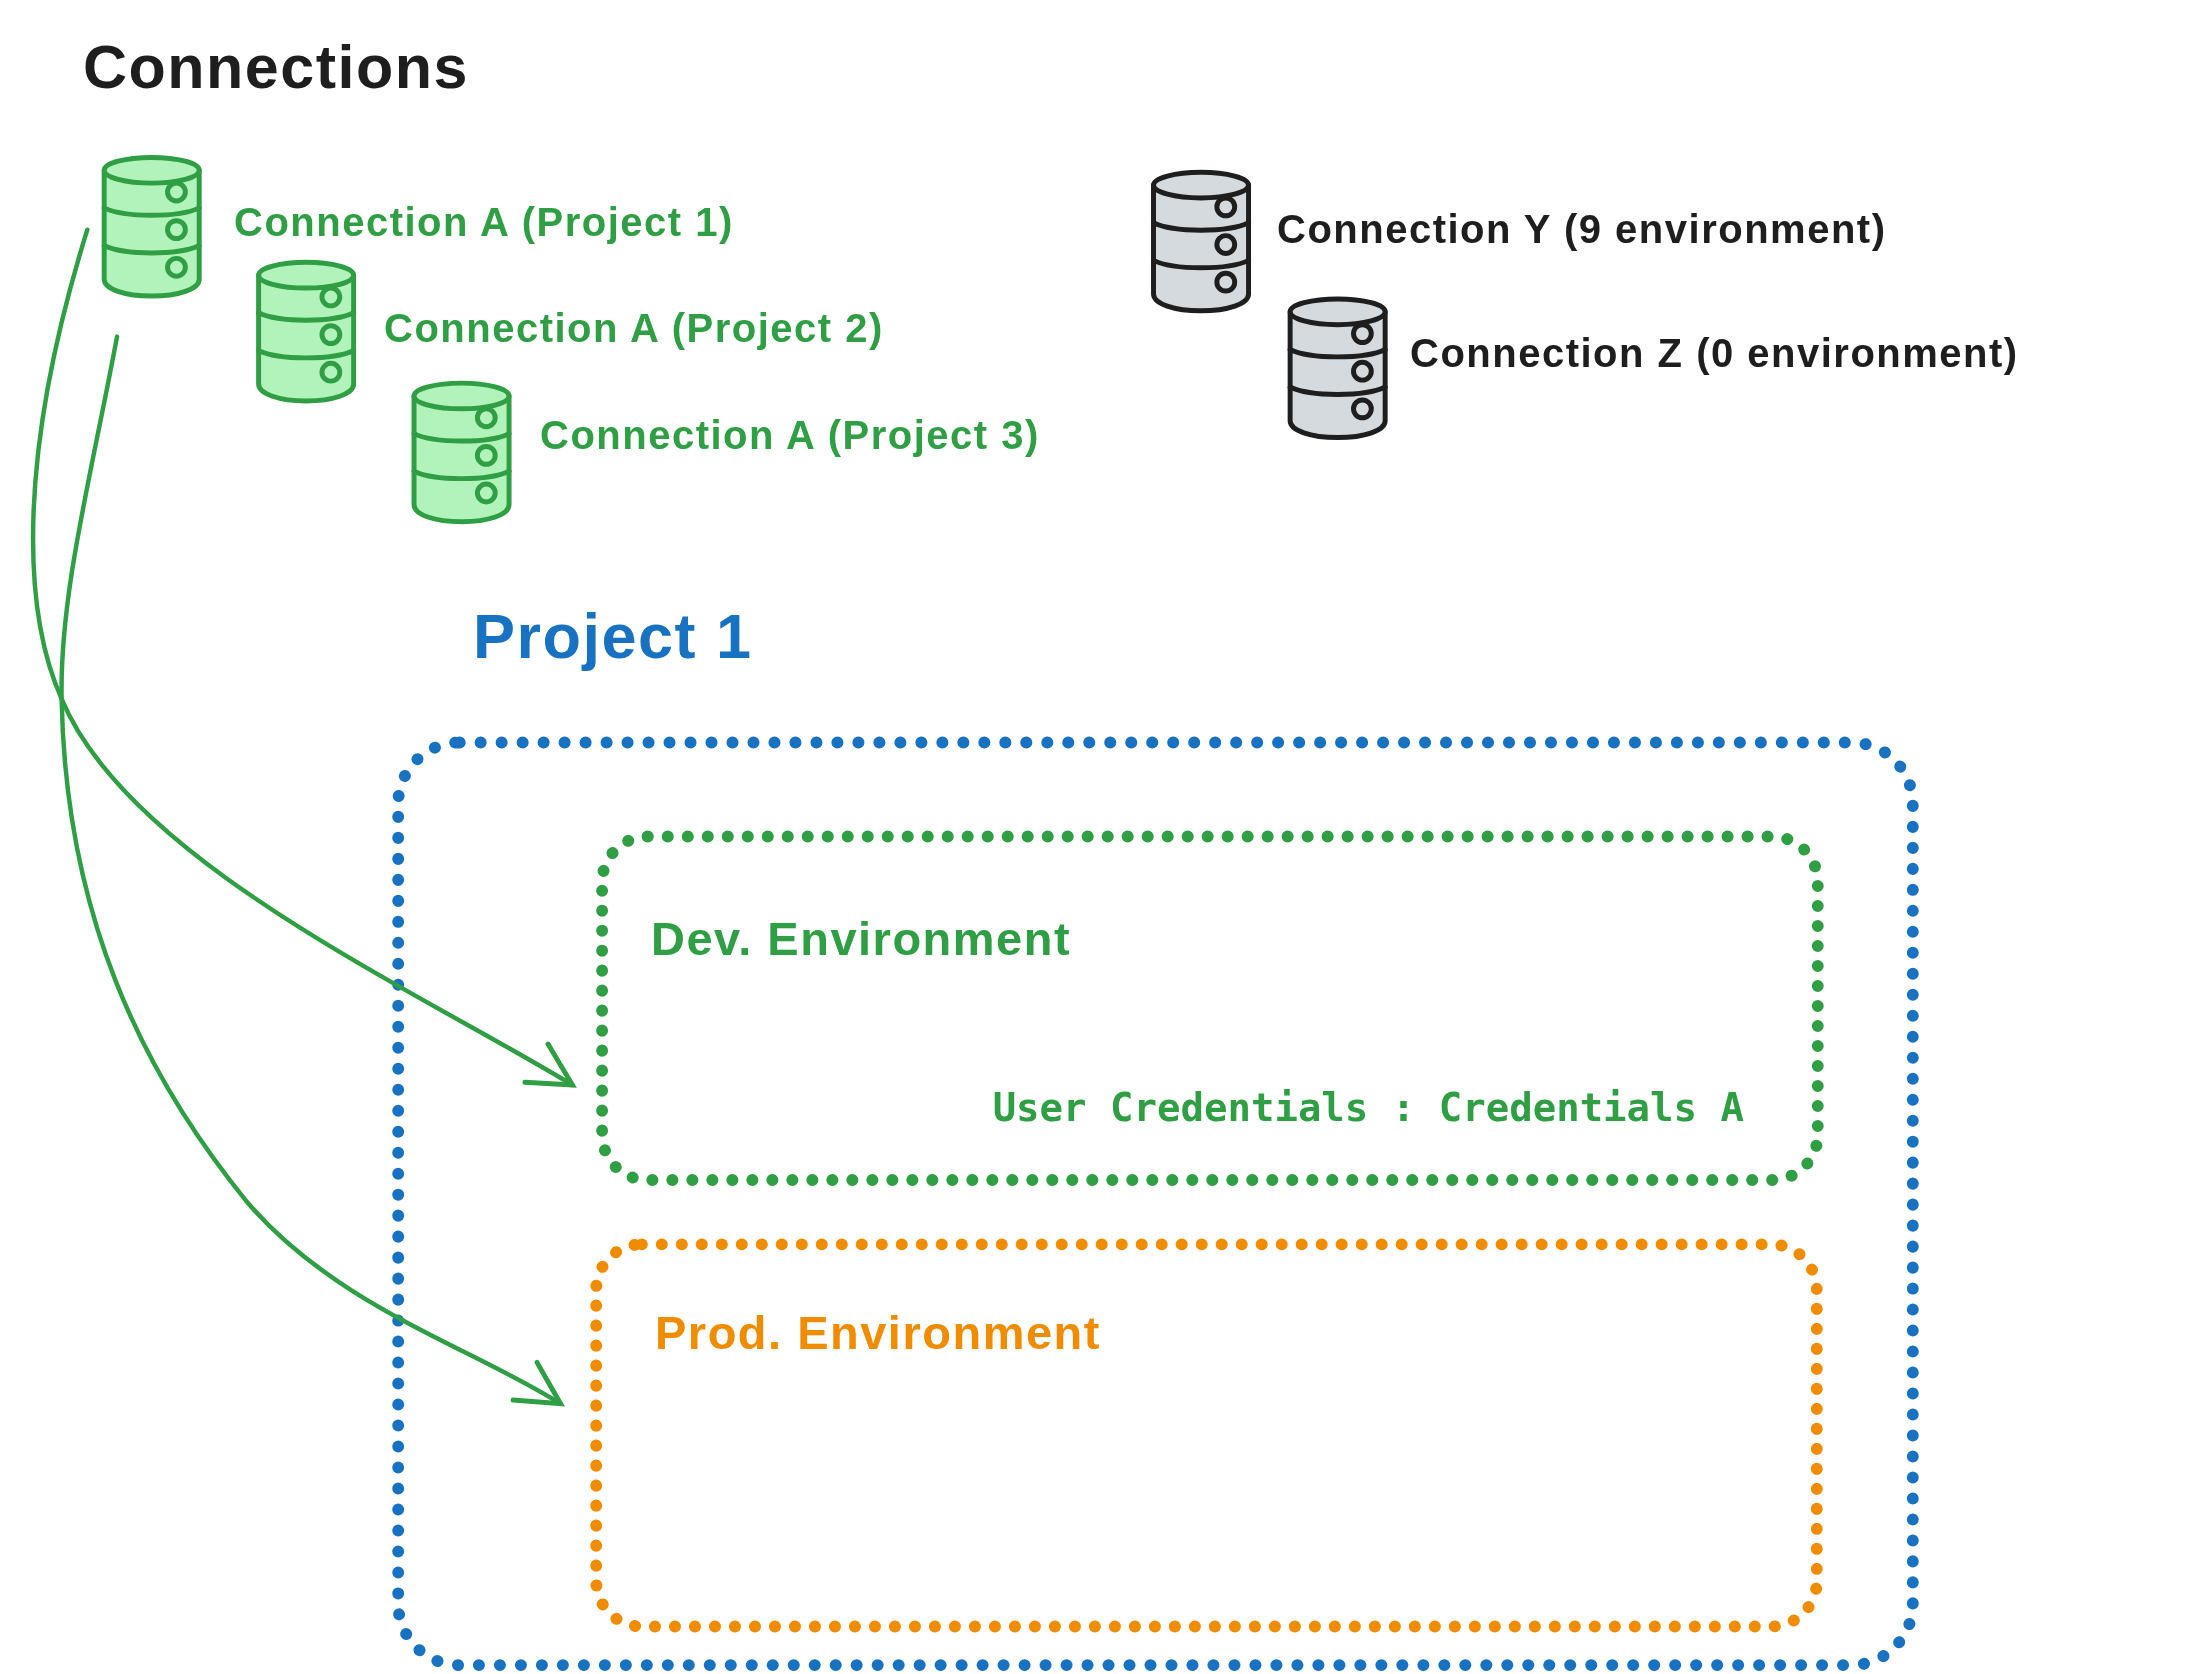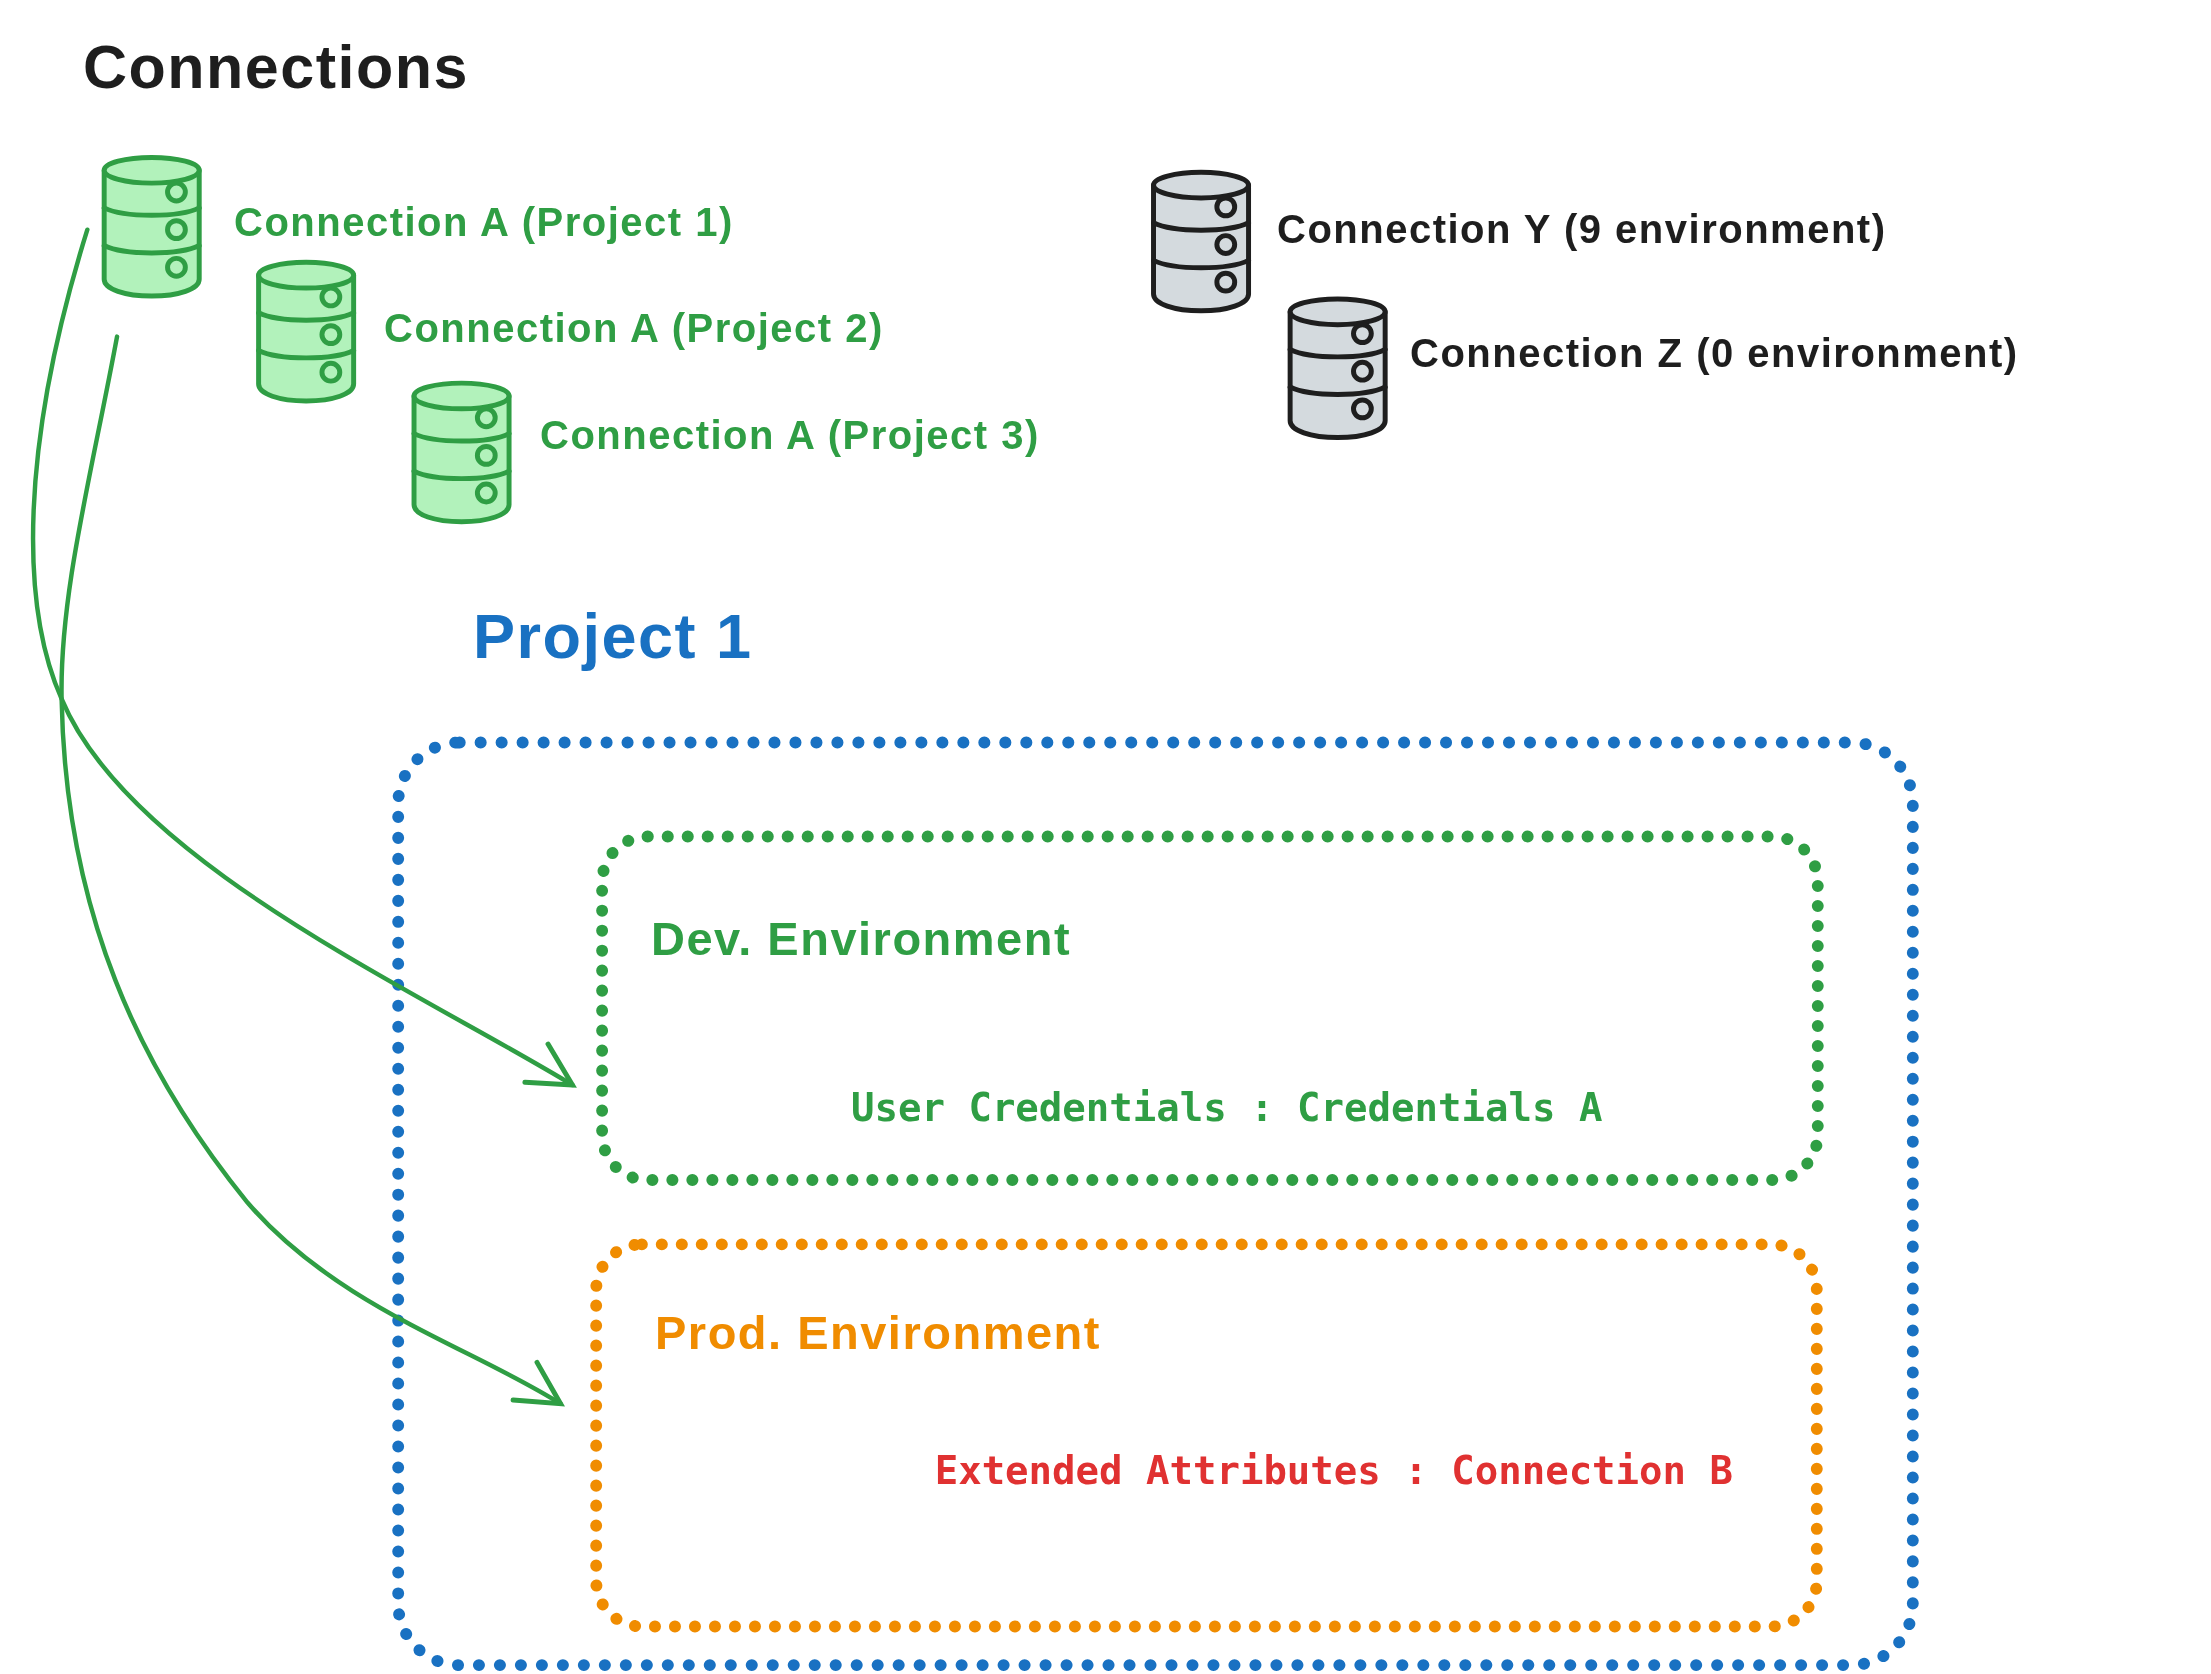--- a/index.html
+++ b/index.html
@@ -24,21 +24,21 @@
   .conn-ink{color:var(--ink);}
   #label-a1{left:234px;top:194px;}
   #label-a2{left:384px;top:300px;}
   #label-a3{left:540px;top:407px;}
   #label-y{left:1277px;top:201px;}
   #label-z{left:1410px;top:325px;}
 
   #dev-title{left:651px;top:911px;font-size:47px;color:var(--green);}
   #prod-title{left:655px;top:1275px;font-size:47px;color:var(--orange);margin-top:30px;}
 
-  #dev-cred{left:851px;top:1085px;width:893px;font-size:39px;color:var(--green);}
+  #dev-cred{left:851px;top:1085px;width:893px;text-align:right;font-size:39px;color:var(--green);}
   #prod-creds{left:840px;top:1445px;width:893px;text-align:right;font-size:39px;line-height:52px;color:var(--red);}
 
   
   .green-db{--db-fill:var(--green_fill);--db-stroke:var(--green);}
   .gray-db{--db-fill:var(--gray_fill);--db-stroke:var(--ink);}
   .db-body,.db-top{fill:var(--db-fill);stroke:var(--db-stroke);stroke-width:5px;stroke-linejoin:round;}
   .db-sep,.db-dot{fill:none;stroke:var(--db-stroke);stroke-width:5px;stroke-linecap:round;}
 
   .box-stroke{fill:none;stroke-linecap:round;}
   .arrow{fill:none;stroke:var(--green);stroke-width:4.5px;stroke-linecap:round;}
@@ -88,15 +88,14 @@
 <div id="label-y" class="abs hand conn-label conn-ink">Connection Y (9 environment)</div>
 <div id="label-z" class="abs hand conn-label conn-ink">Connection Z (0 environment)</div>
 
 <div id="project-title" class="abs hand">Project 1</div>
 
 <div id="dev-title" class="abs hand">Dev. Environment</div>
 <div id="dev-cred" class="abs mono">User Credentials : Credentials A</div>
 
 <div id="prod-title" class="abs hand">Prod. Environment</div>
 <div id="prod-creds" class="abs mono">
-  <div>Extended Attributes : Connection B</div>
 </div>
 
 
 </body></html>

